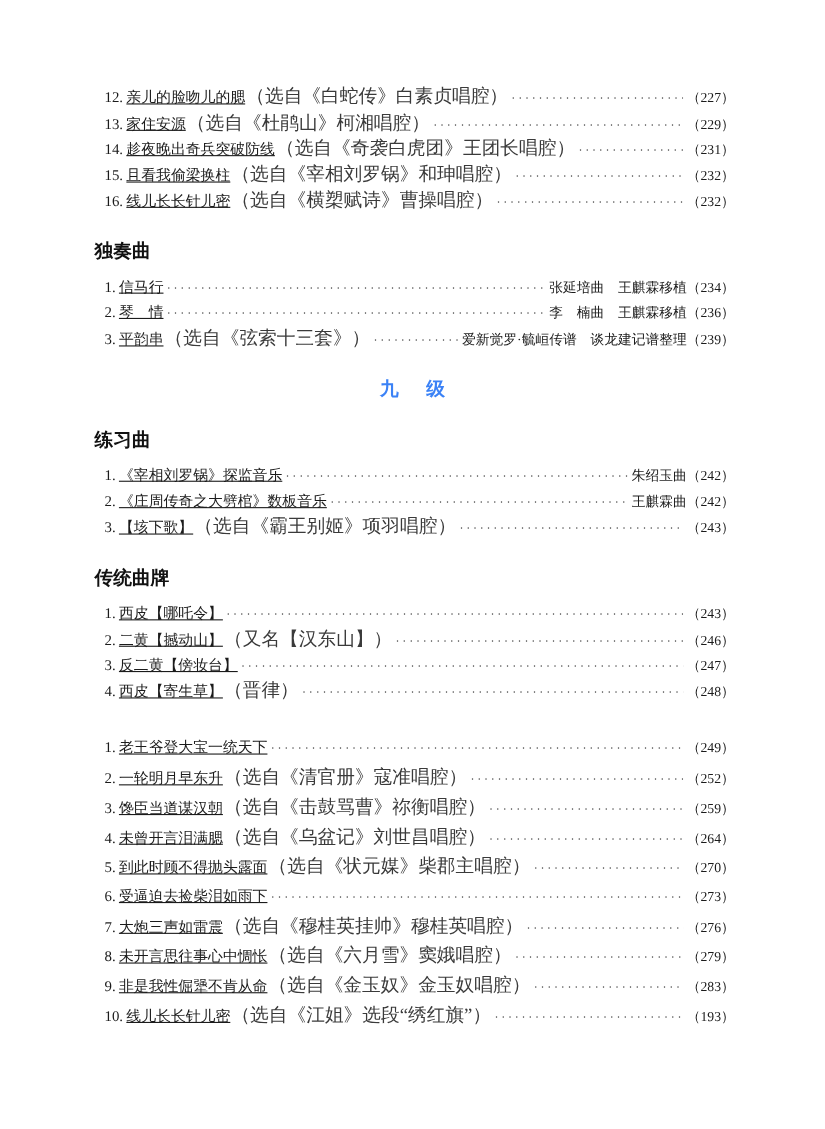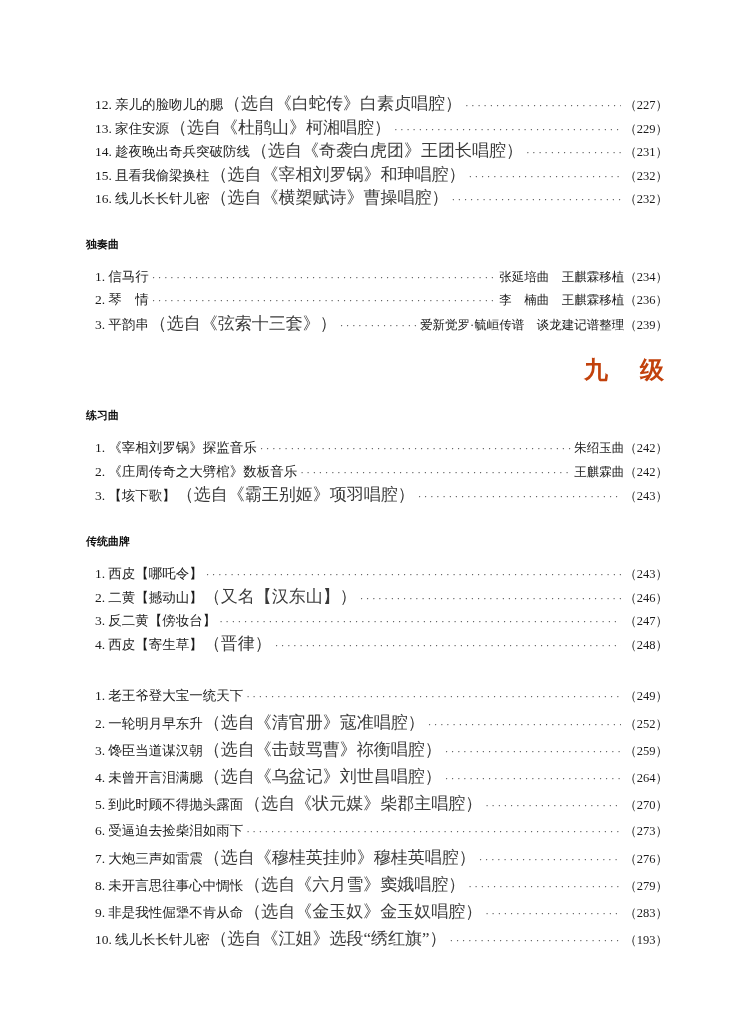--- a/index.html
+++ b/index.html
@@ -9,54 +9,54 @@
     height: 1026px;
     background: #ffffff;
     overflow: hidden;
     font-family: "Liberation Serif", "DejaVu Serif", serif;
     color: #1b1b1b;
   }
   .content {
     position: absolute;
     left: 86px;
     right: 82px;
-    top: 92px;
+    top: 76px;
   }
   .section { margin-top: 26px; }
   .section:first-of-type { margin-top: 0; }
   .section-heading {
     font-family: Liberation Serif, serif;
     font-weight: 700;
-    font-size: 11px;
+    font-size: 17px;
     line-height: 17px;
     color: #111;
     margin: 0 0 12px 0;
   }
   .level-heading {
     font-family: "Liberation Sans", "DejaVu Sans", sans-serif;
     font-weight: 700;
-    font-size: 24px;
+    font-size: 17px;
     line-height: 22px;
-    text-align: right;
+    text-align: center;
     letter-spacing: 4px;
-    color: #c2410c;
+    color: #3b82f6;
     margin: 24px 0 0 0;
   }
   .entries { padding-left: 9px; }
   .toc-entry {
     display: flex;
     align-items: baseline;
     height: 23.5px;
     line-height: 23.5px;
     white-space: nowrap;
   }
   
   .section:last-of-type .toc-entry { height: 27px; line-height: 27px; }
   .entry-number { font-size: 13.5px; margin-right: 3px; }
-  .entry-title  { font-size: 13.5px; }
+  .entry-title  { font-size: 13.5px; text-decoration: underline; }
   .entry-note   { font-size: 17px; color: #3a3a3a; margin-left: 1px; }
   .dotted-leader {
     flex: 1;
     min-width: 16px;
     overflow: hidden;
     margin: 0 3px;
     color: #4a4a4a;
     font-size: 11px;
   }
   .dotted-leader::after {

